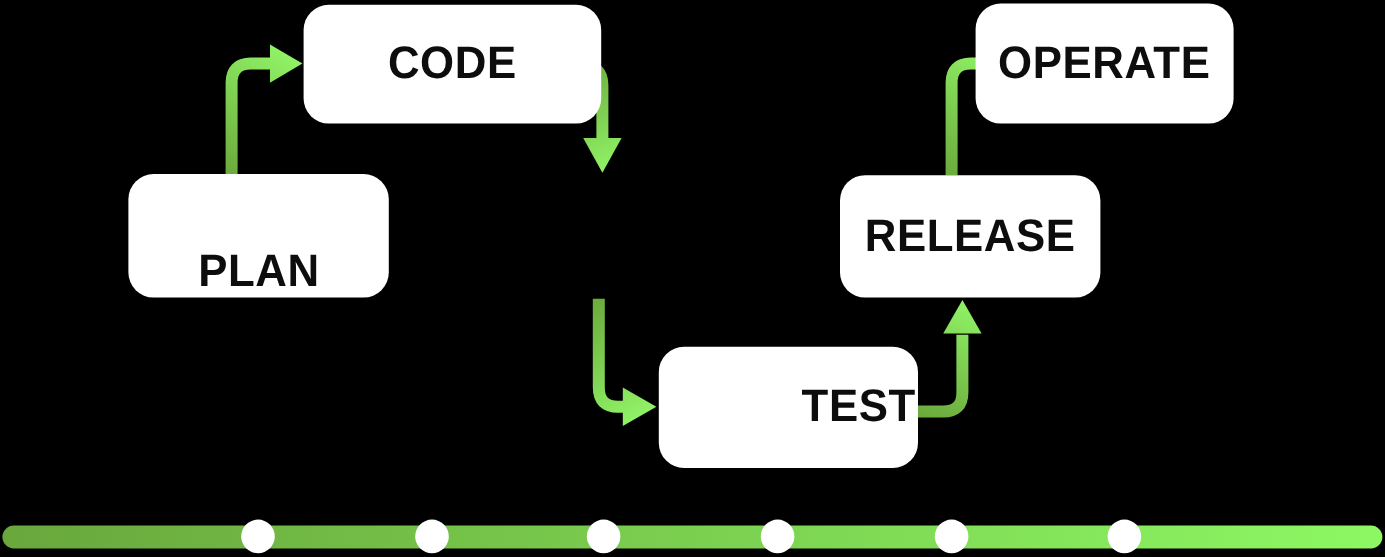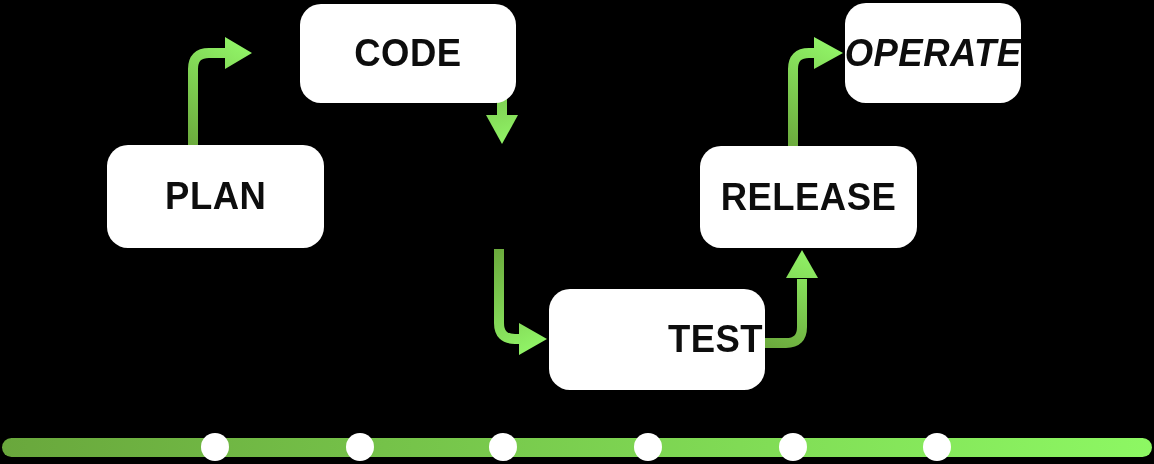--- a/index.html
+++ b/index.html
@@ -31,26 +31,26 @@
   }
   .node-label {
     font-size: 38px;
     font-weight: 700;
     color: #0d0d0d;
     letter-spacing: 0.5px;
     transform: scaleX(0.96);
     white-space: nowrap;
   }
   
-  .node-plan    { left: 107px; top: 145px; width: 217px; height: 103px; }
-  .node-code    { left: 253px; top:   4px; width: 216px; height:  99px; margin-left: 47px; }
+  .node-plan    { left: 107px; top: 145px; width: 217px; height: 103px; align-items: flex-end; }
+  .node-code    { left: 253px; top:   4px; width: 248px; height:  99px; }
   .node-build   { left: 403px; top: 146px; width: 217px; height: 101px; }
   .node-test    { left: 549px; top: 289px; width: 216px; height: 101px; justify-content: flex-end; }
   .node-release { left: 700px; top: 146px; width: 217px; height: 102px; }
-  .node-operate { left: 845px; top:   3px; width: 176px; height: 100px; font-style: italic; }
+  .node-operate { left: 813px; top:   3px; width: 215px; height: 100px; }
 </style>
 </head>
 <body>
 
 <div class="stage">
 
   <svg class="arrows-layer" viewBox="0 0 1154 464" xmlns="http://www.w3.org/2000/svg">
     <defs>
       <linearGradient id="g1" gradientUnits="userSpaceOnUse" x1="193" y1="145" x2="252" y2="53">
         <stop offset="0" stop-color="#6cab3d"></stop>

